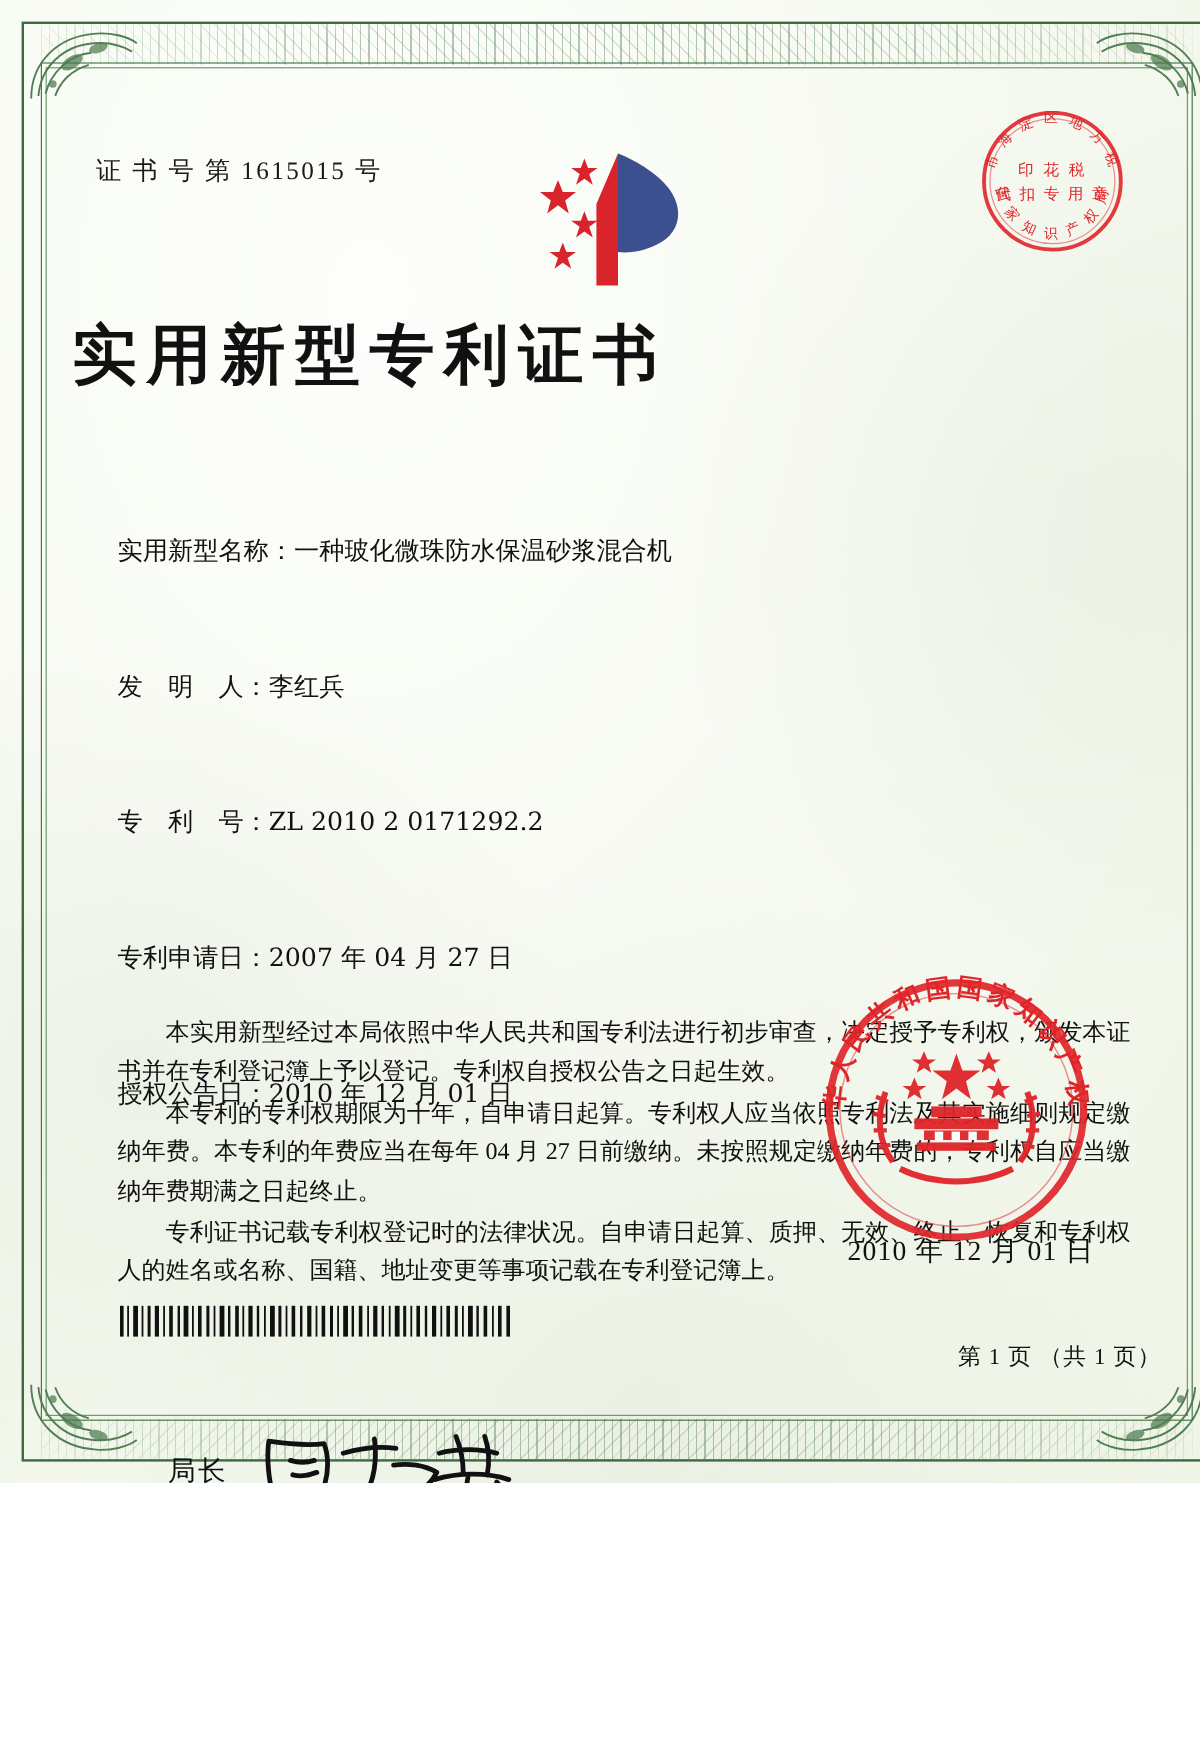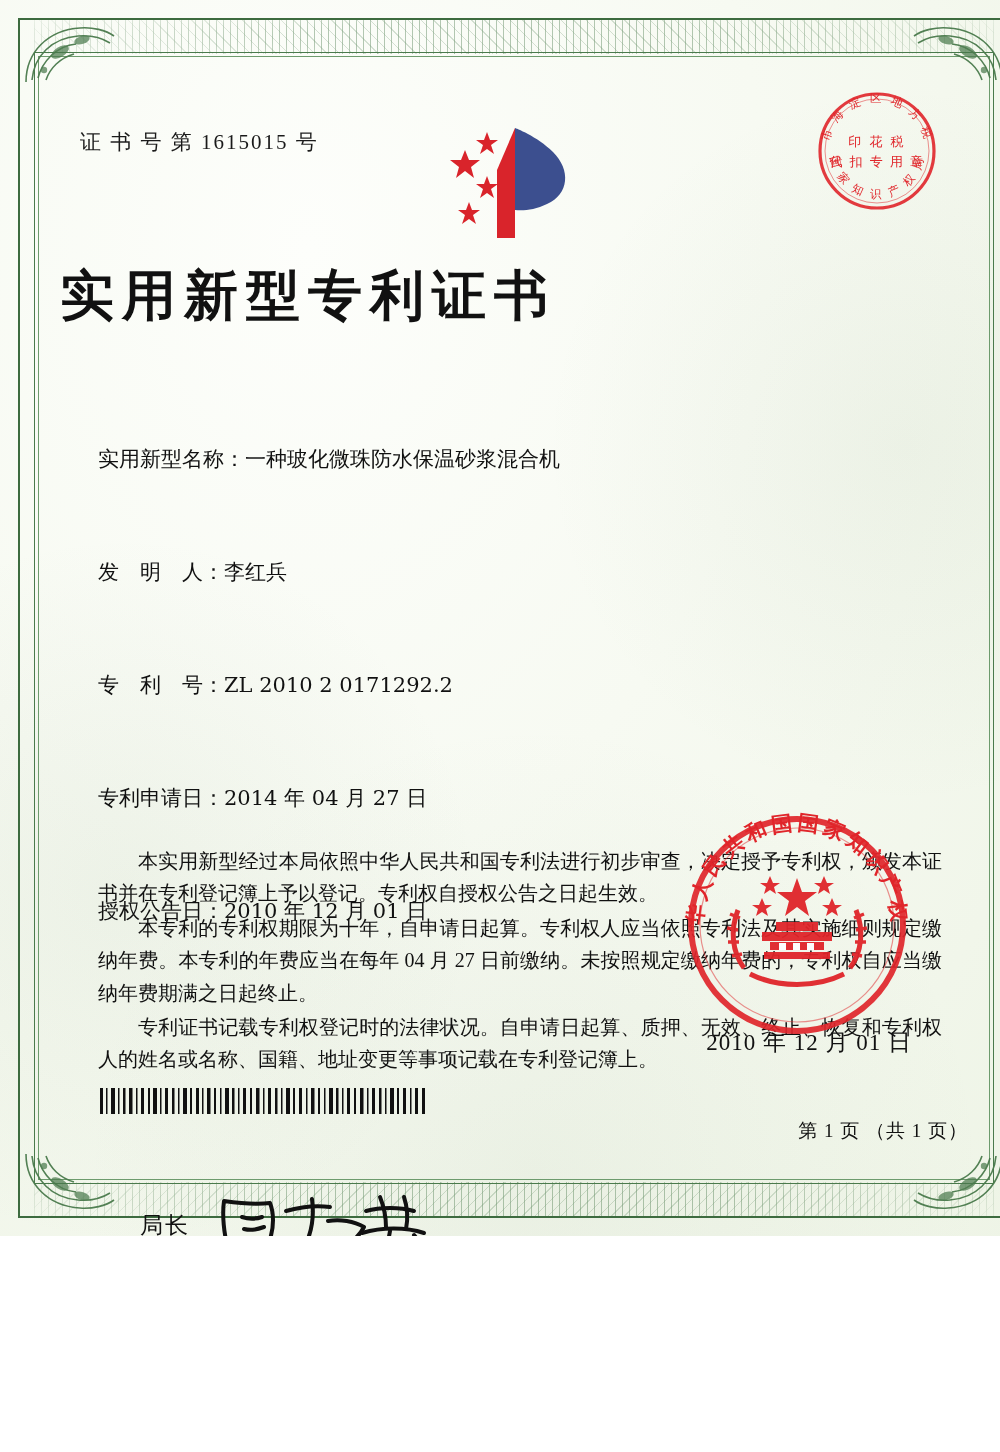--- a/index.html
+++ b/index.html
@@ -342,21 +342,21 @@
       <div class="field">
         <span class="lbl">发　明　人：</span>
         <span class="val">李红兵</span>
       </div>
       <div class="field">
         <span class="lbl">专　利　号：</span>
         <span class="val">ZL 2010 2 0171292.2</span>
       </div>
       <div class="field">
         <span class="lbl">专利申请日：</span>
-        <span class="val">2014 年 04 月 27 日</span>
+        <span class="val">2007 年 04 月 27 日</span>
       </div>
       <div class="field">
         <span class="lbl">授权公告日：</span>
         <span class="val">2010 年 12 月 01 日</span>
       </div>
     </div>
 
     <div class="paragraphs">
       <p>本实用新型经过本局依照中华人民共和国专利法进行初步审查，决定授予专利权，颁发本证书并在专利登记簿上予以登记。专利权自授权公告之日起生效。</p>
       <p>本专利的专利权期限为十年，自申请日起算。专利权人应当依照专利法及其实施细则规定缴纳年费。本专利的年费应当在每年 04 月 27 日前缴纳。未按照规定缴纳年费的，专利权自应当缴纳年费期满之日起终止。</p>

